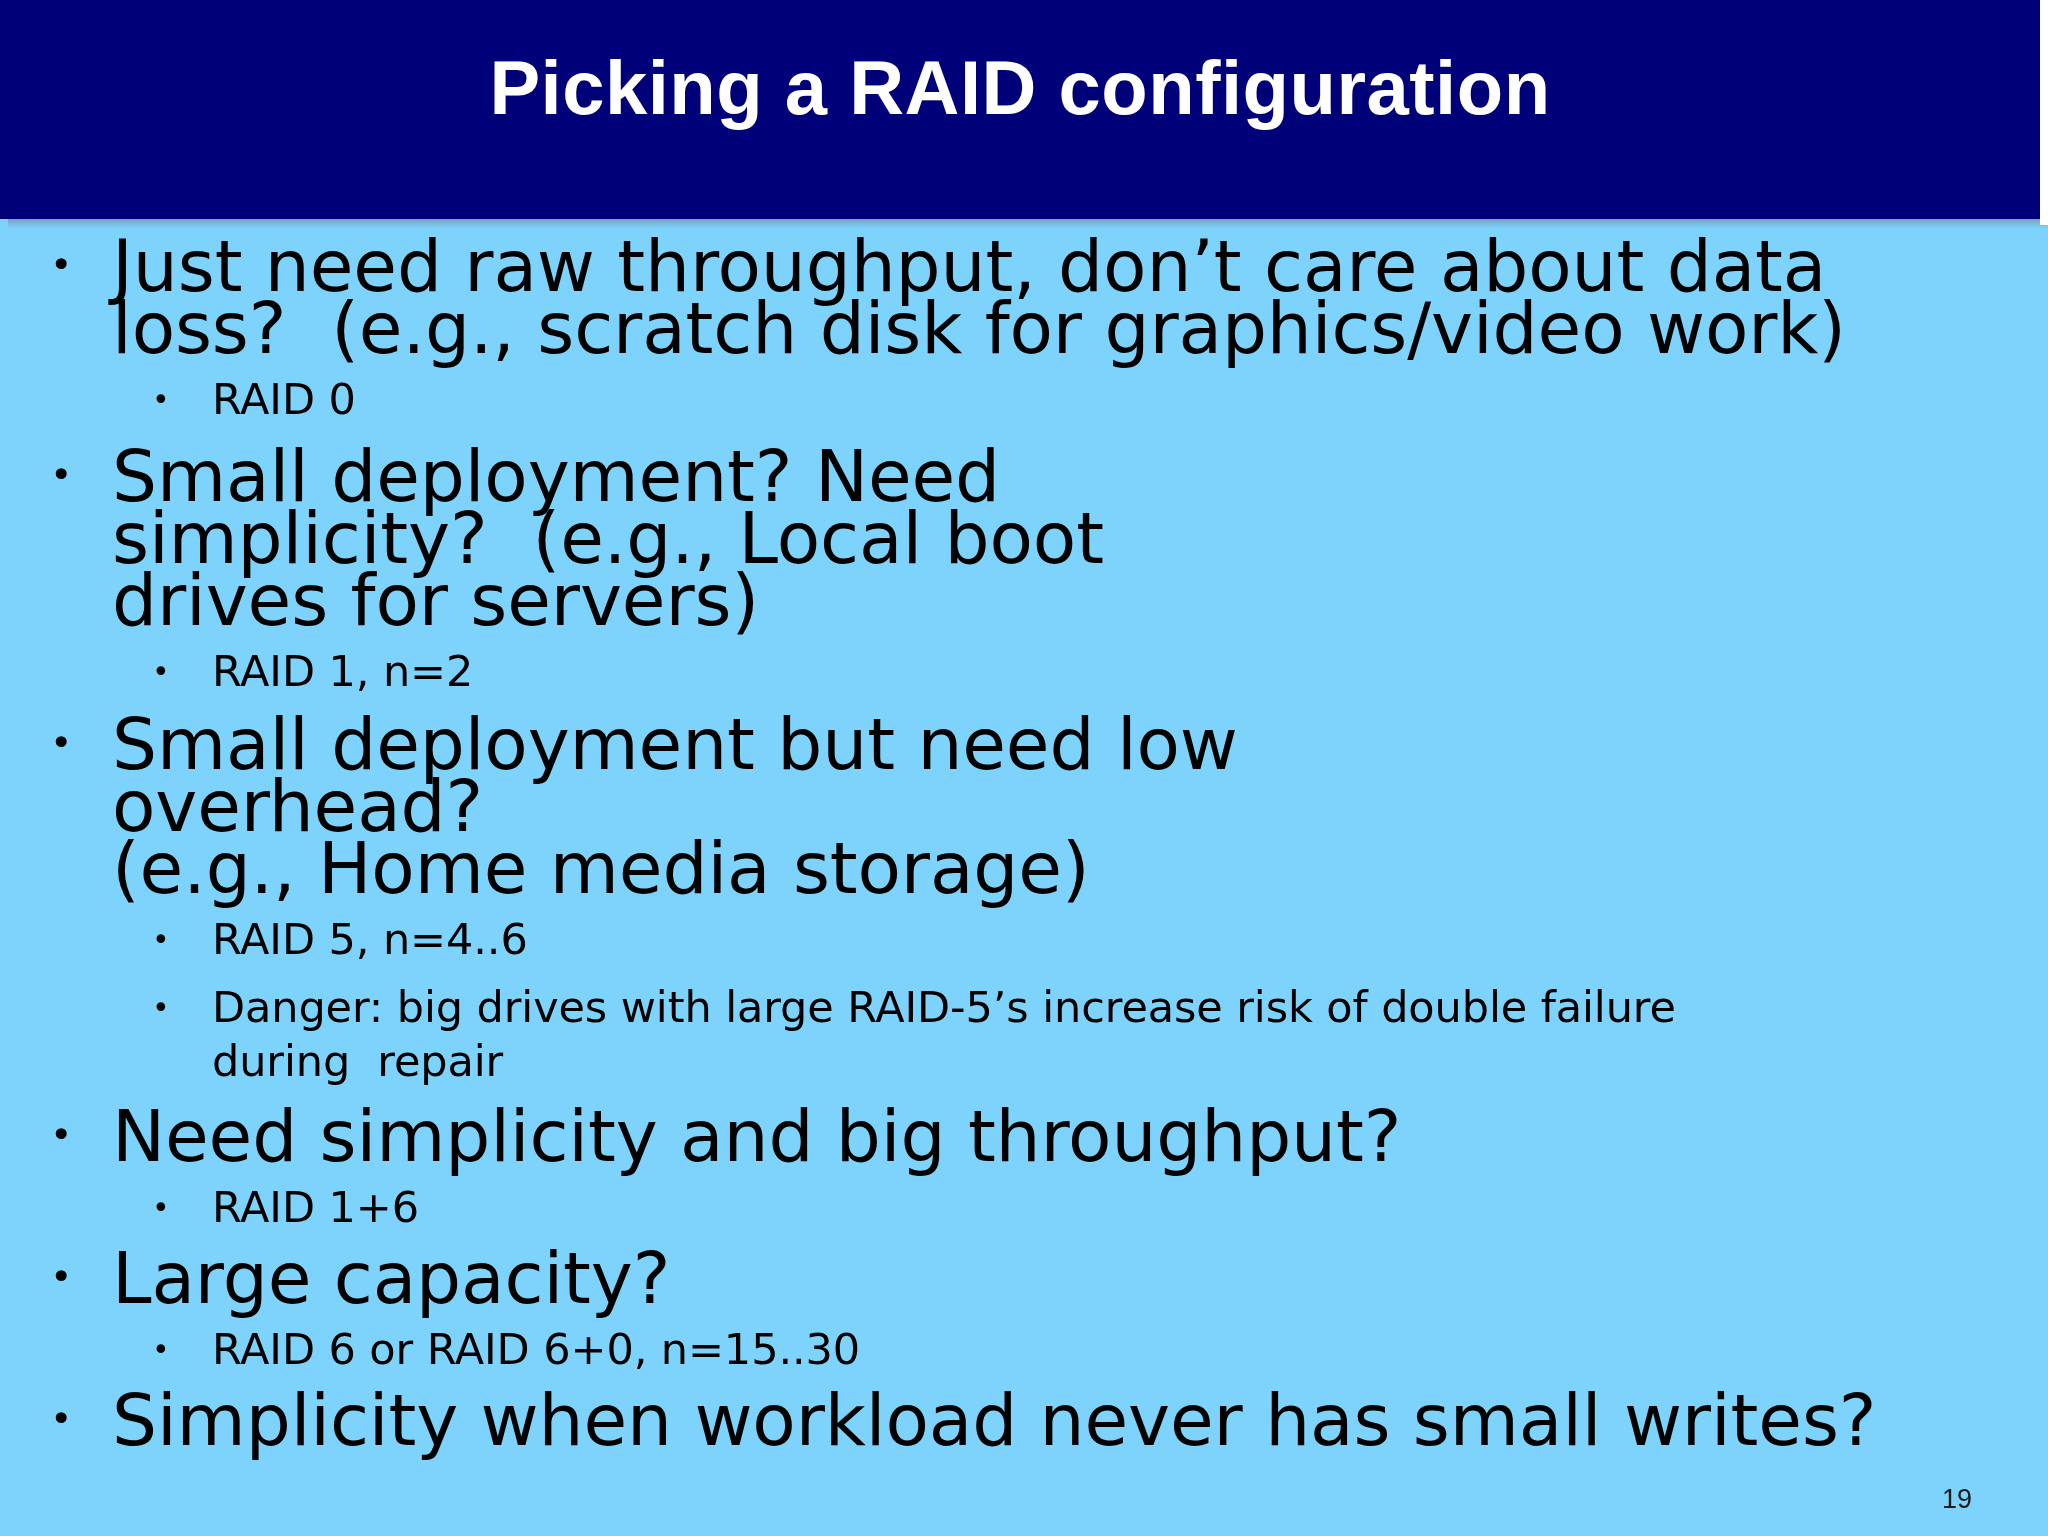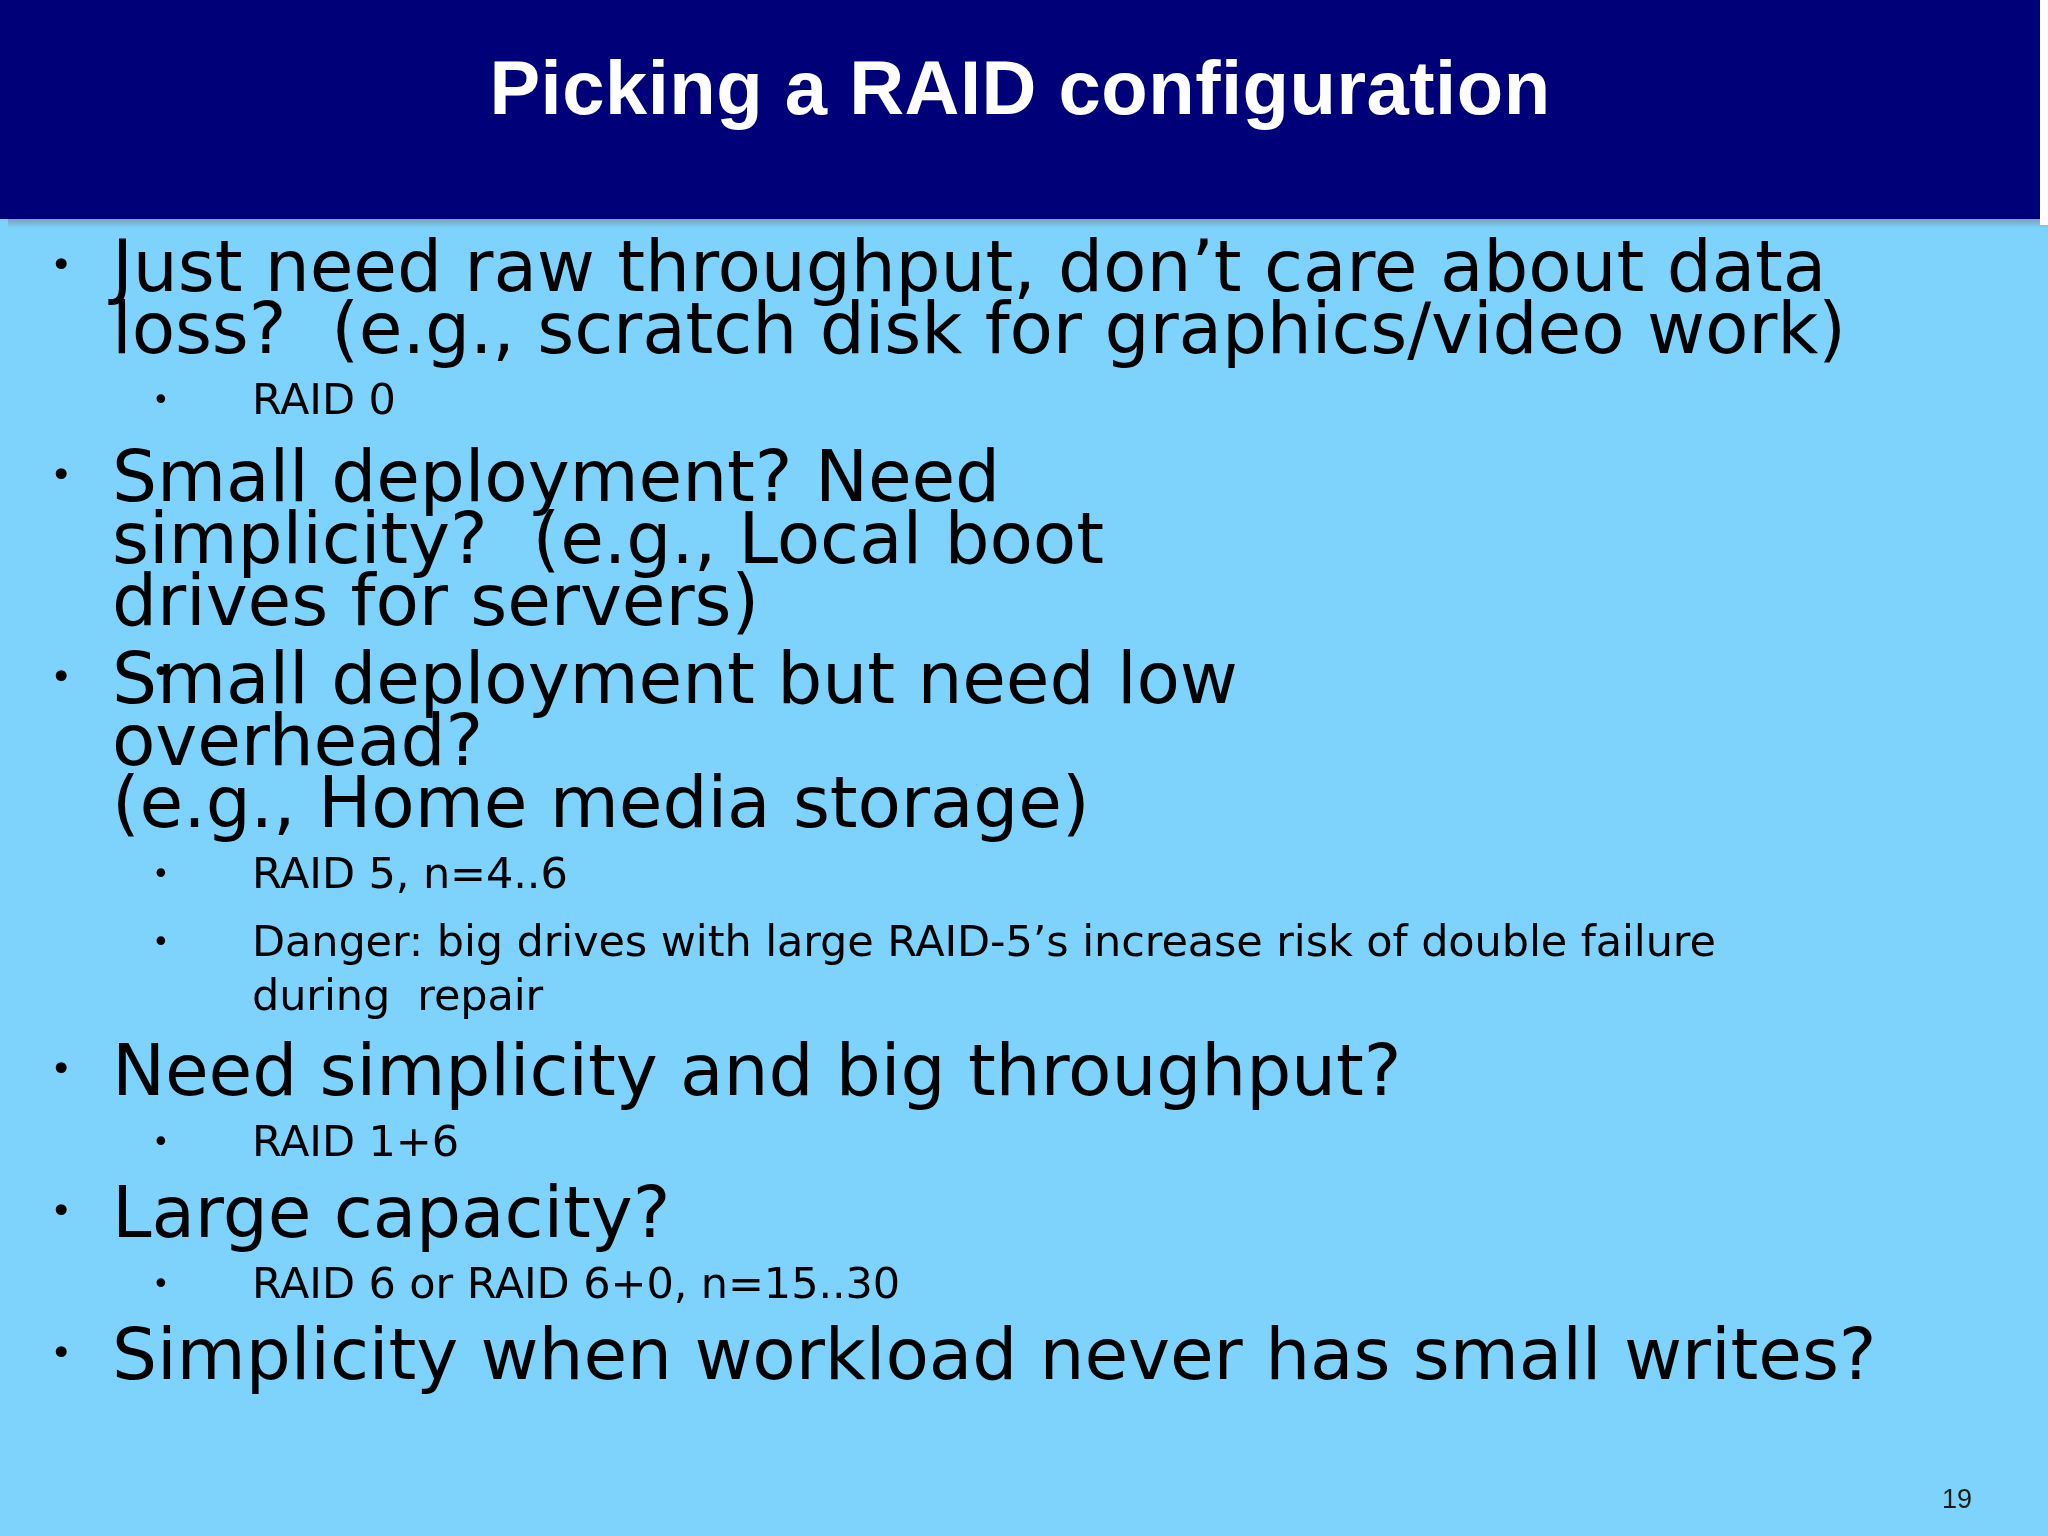--- a/index.html
+++ b/index.html
@@ -109,21 +109,20 @@
   .lvl2 > .marker {
     left: 152px;
     top: 1px;
     font-size: 30px;
     line-height: 54px;
   }
   .lvl2 > .btext {
     font-size: 43px;
     line-height: 54px;
     letter-spacing: -0.1px;
-    margin-left: 40px;
   }
 
   
   .gap-a  { margin-top: 12px; }
   .gap-b  { margin-top: 20px; }
   .gap-c  { margin-top: 16px; }
   .gap-d  { margin-top: 14px; }
   .gap-e  { margin-top: 18px; }
 
   
@@ -172,20 +171,21 @@
 
     <div class="bullet-row lvl1 gap-b">
       <span class="marker">•</span>
       <span class="btext">Small deployment? Need
 simplicity?  (e.g., Local boot
 drives for servers)</span>
     </div>
 
     <div class="bullet-row lvl2 gap-a">
       <span class="marker">•</span>
+      <span class="btext">RAID 1, n=2</span>
     </div>
 
     <div class="bullet-row lvl1 gap-c">
       <span class="marker">•</span>
       <span class="btext">Small deployment but need low
 overhead?
 (e.g., Home media storage)</span>
     </div>
 
     <div class="bullet-row lvl2 gap-a">

